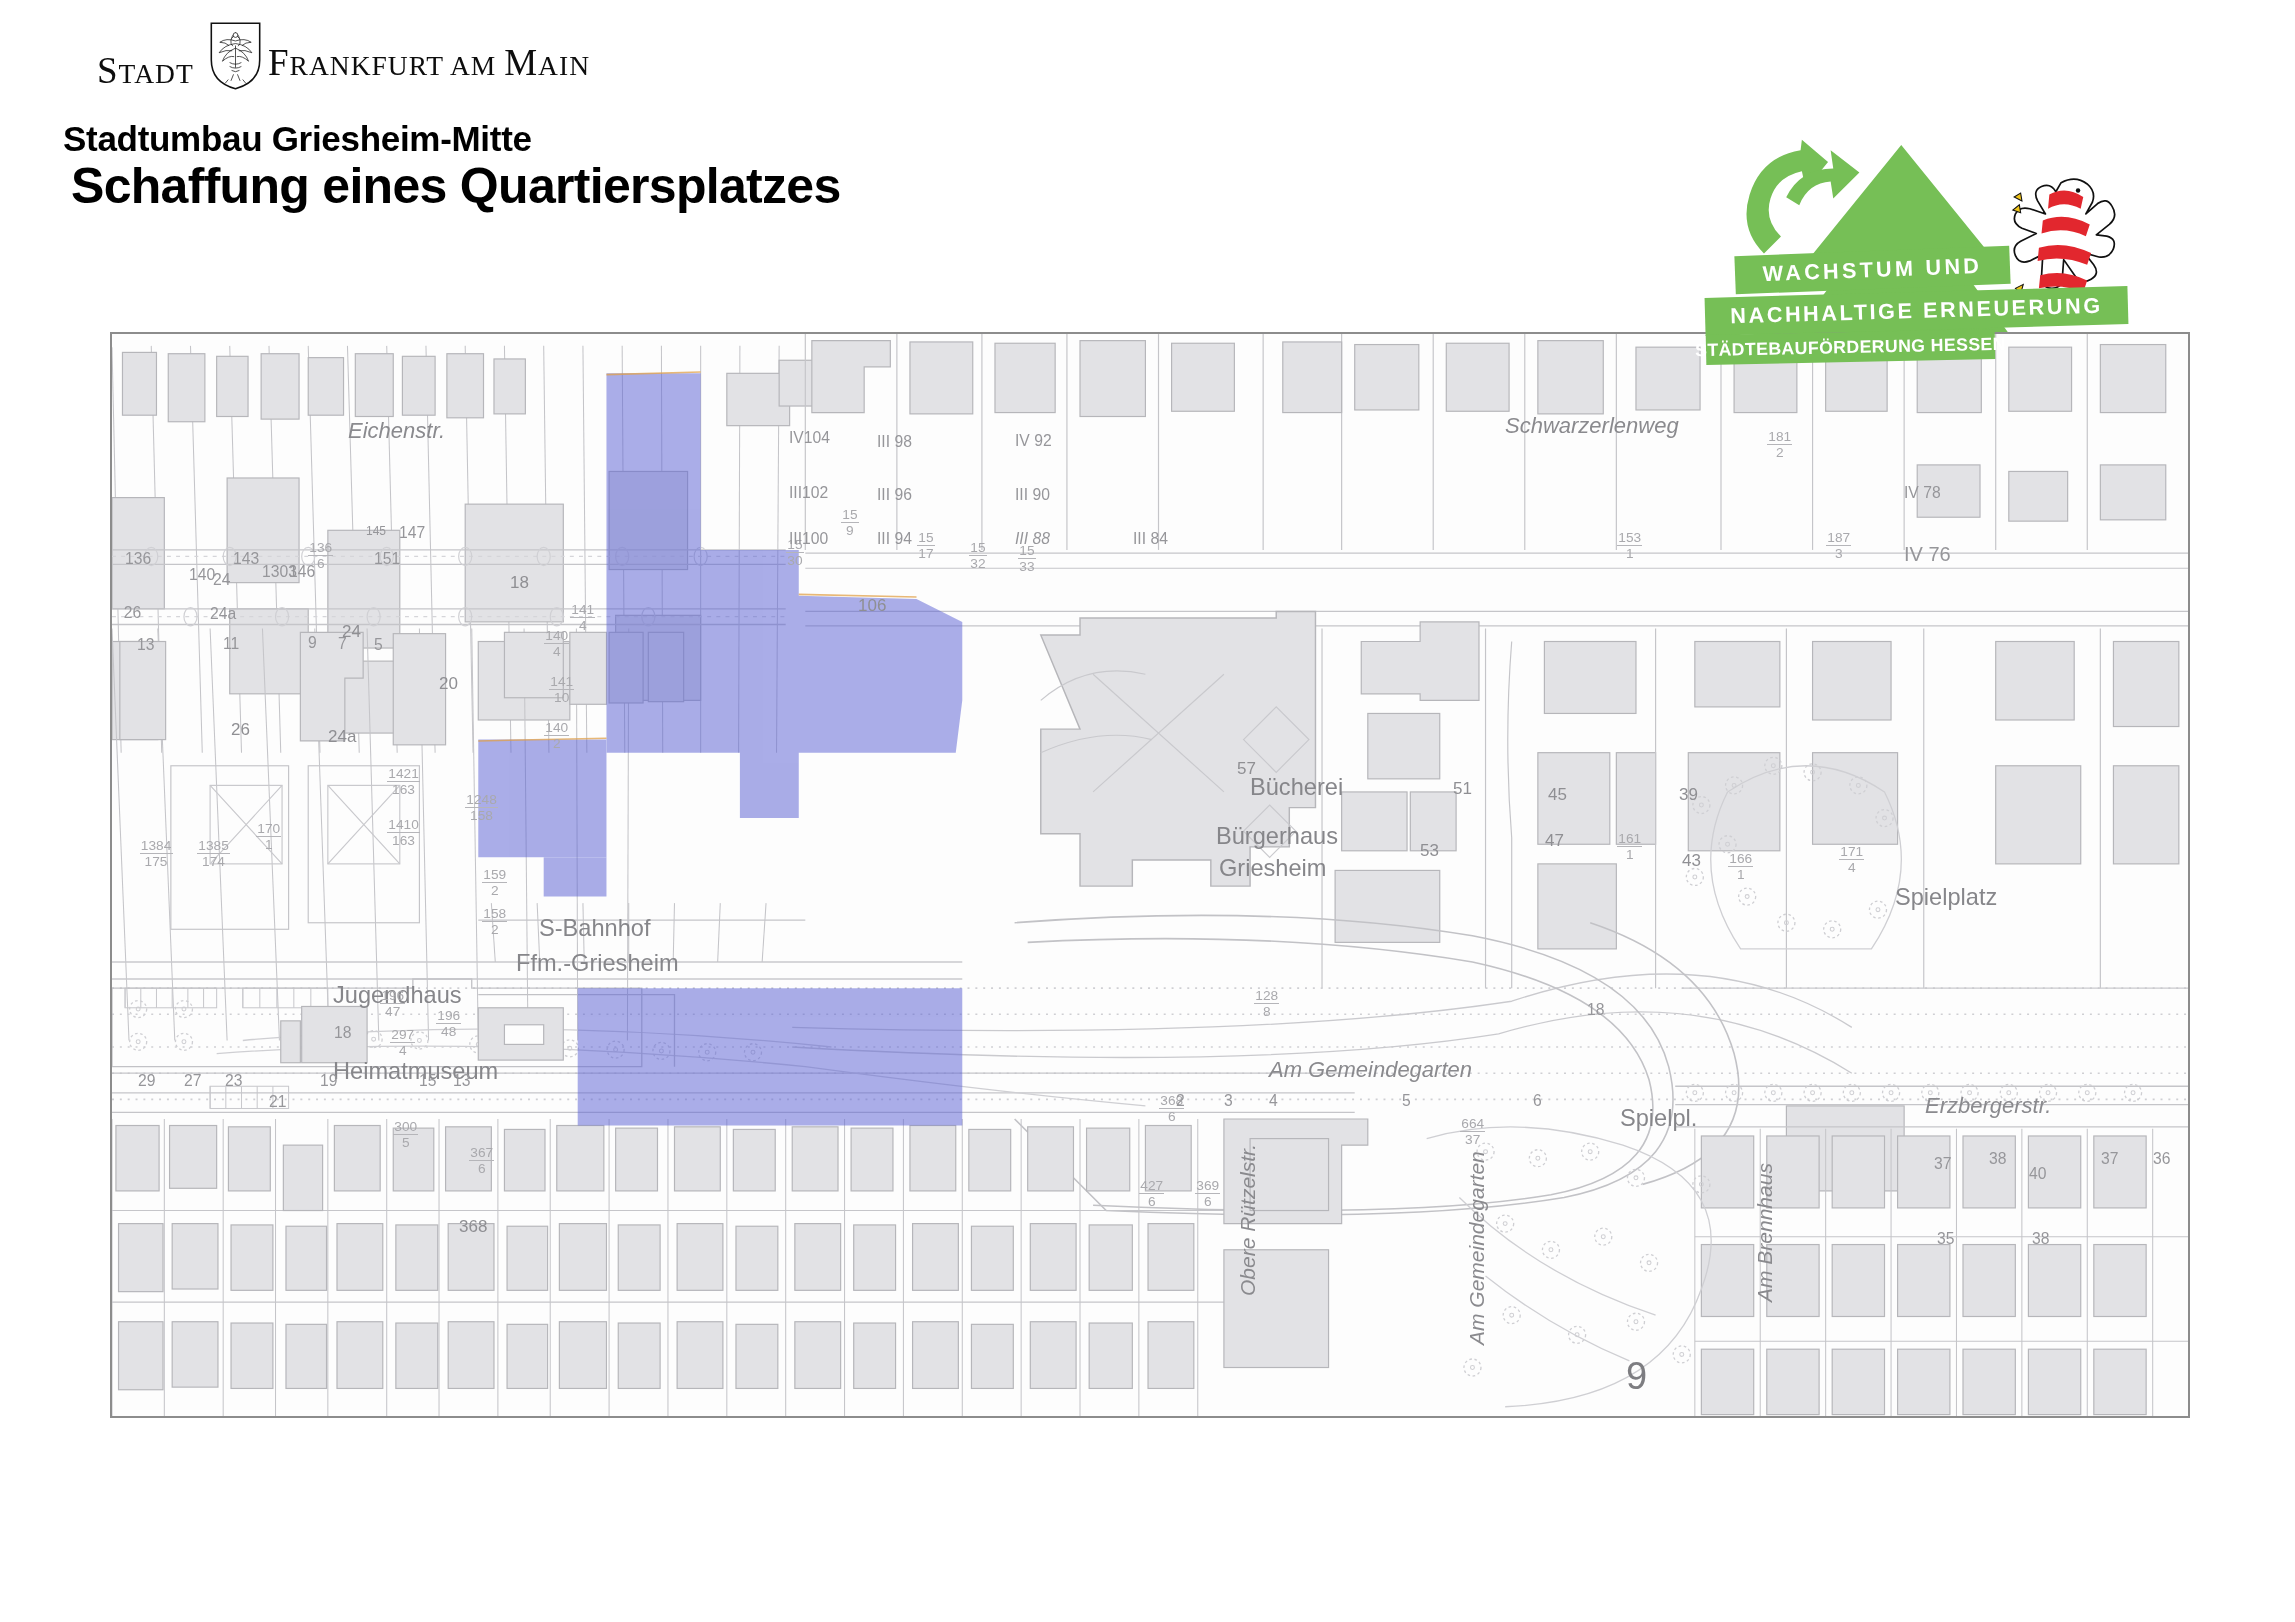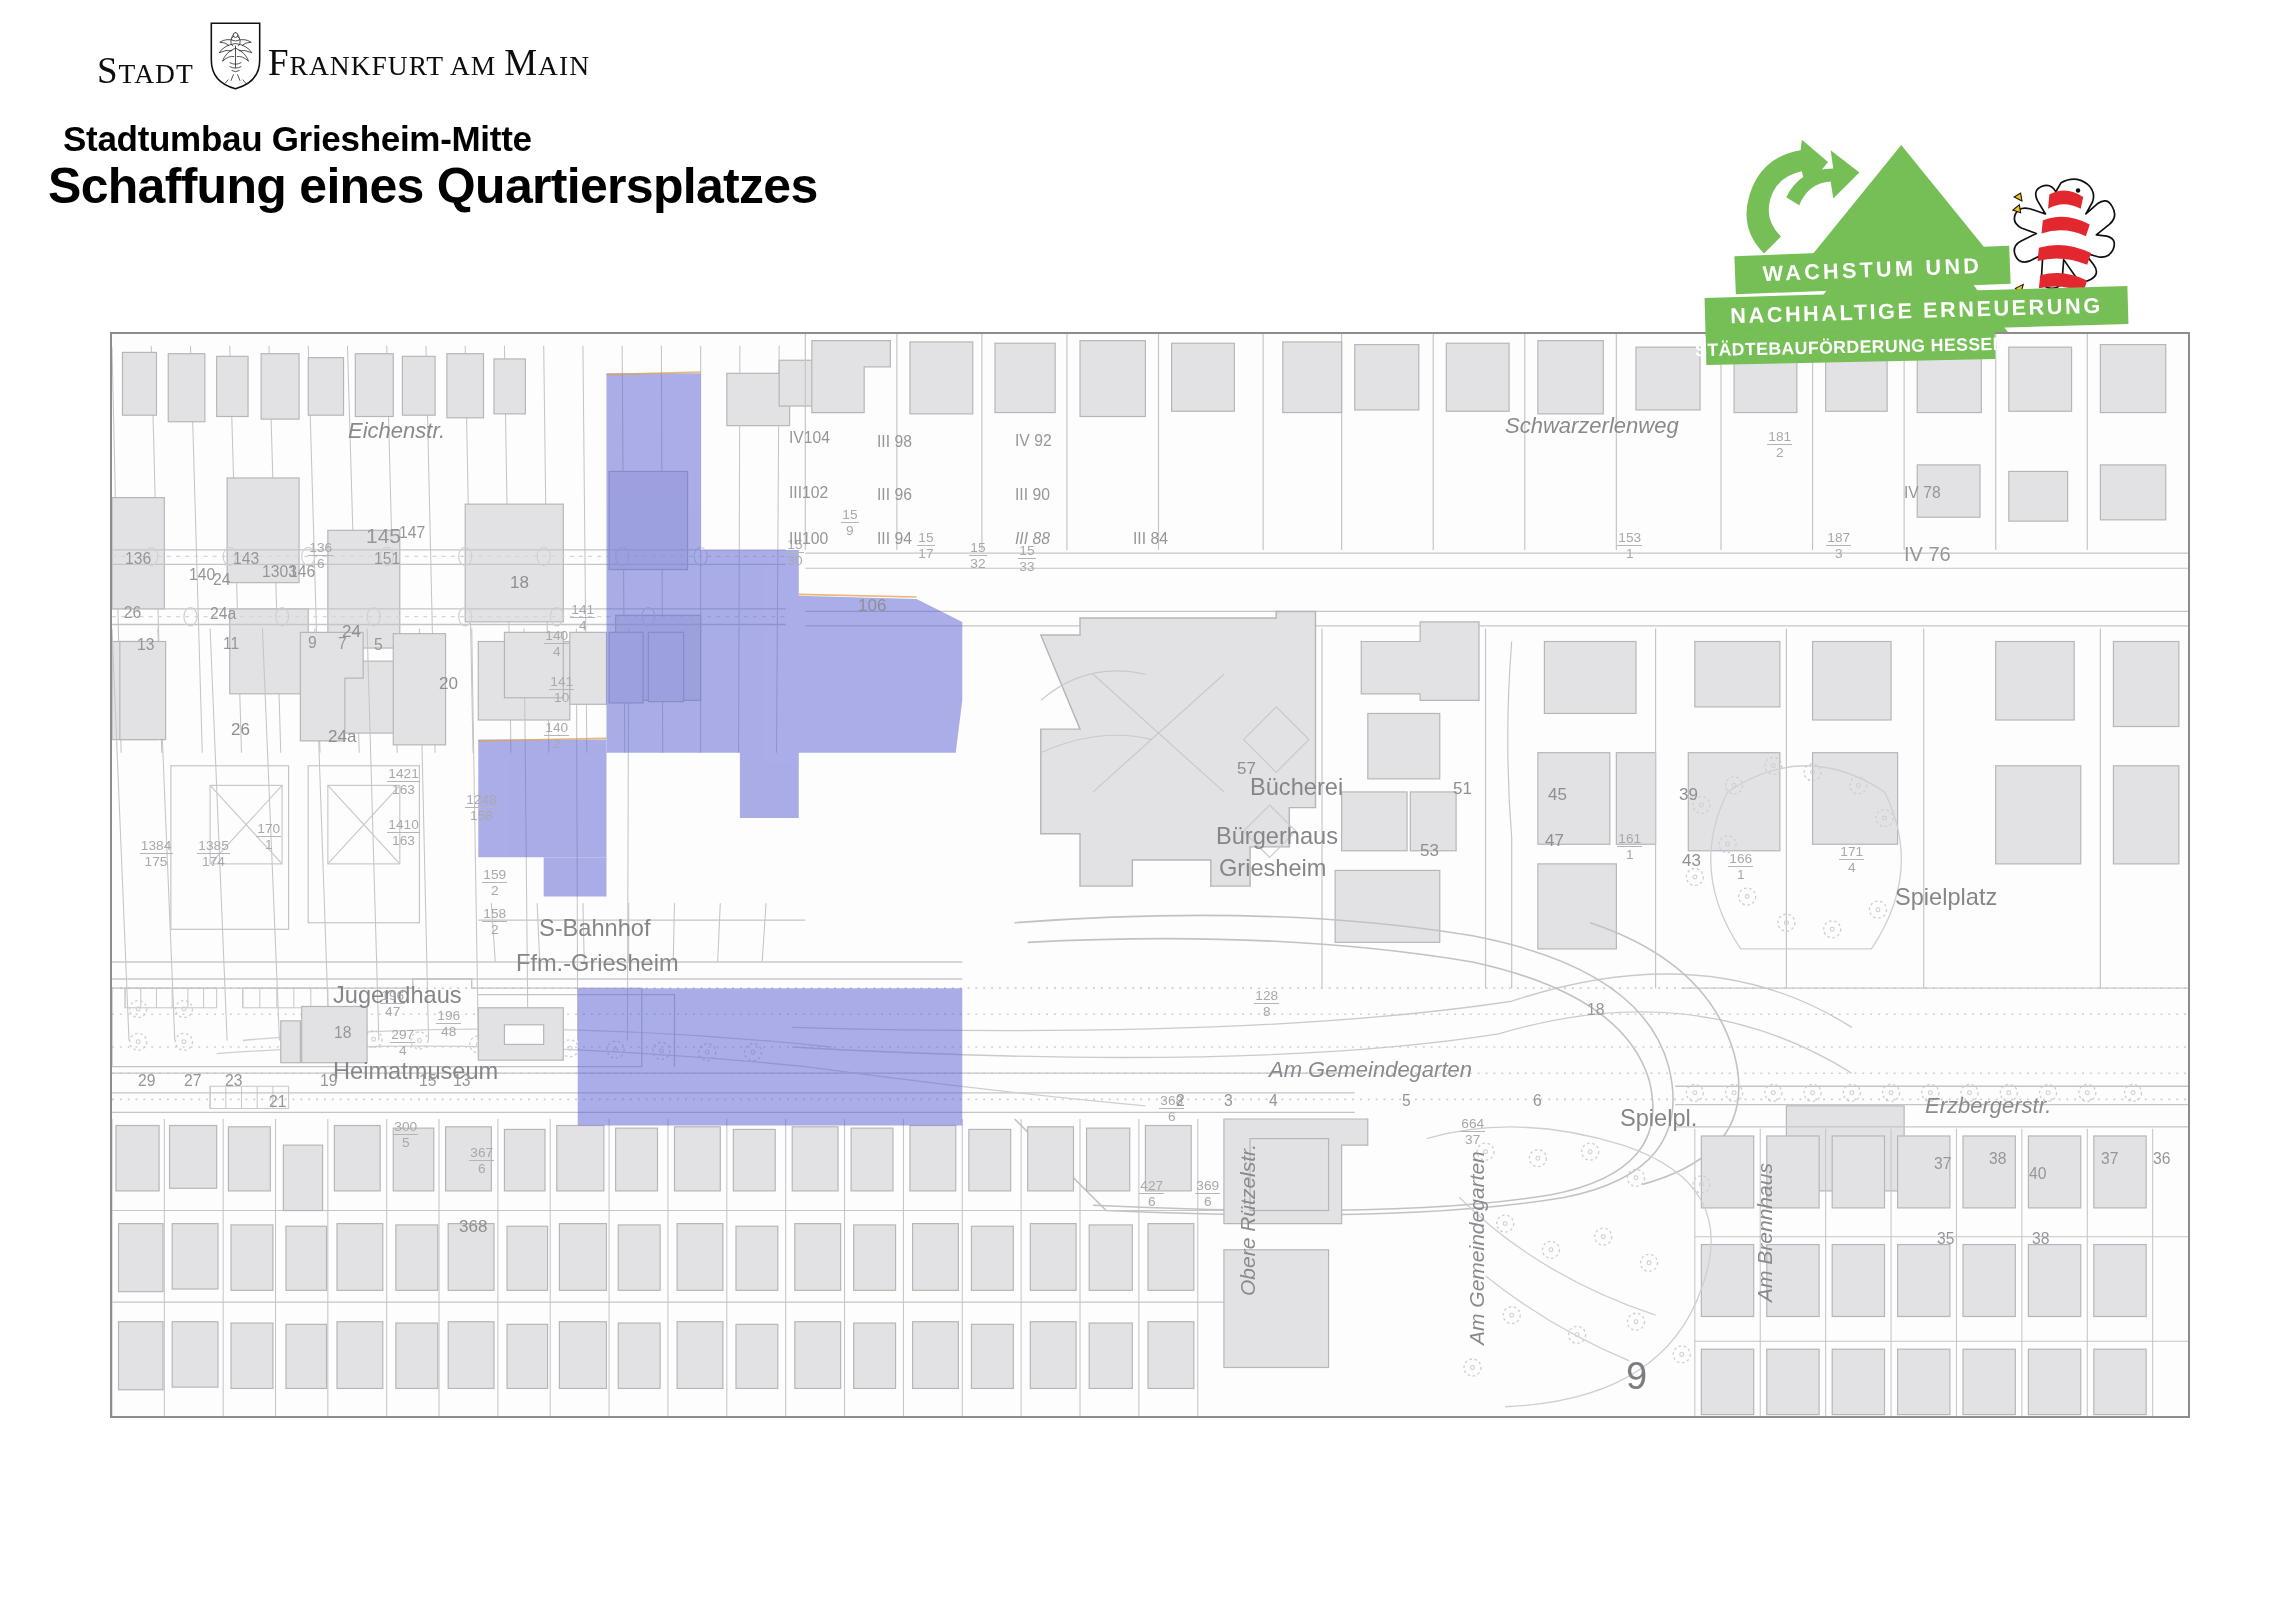--- a/index.html
+++ b/index.html
@@ -35,21 +35,21 @@
   #city-logo .ct .sm  { font-size: 27.5px; }
   #ct-left  { left: 0px; margin-top: 8px; }
   #ct-right { left: 171px; }
 
   #subtitle {
     position: absolute; left: 63px; top: 119px;
     font-size: 35px; font-weight: bold; color: #000;
     letter-spacing: -0.3px; white-space: nowrap;
   }
   #maintitle {
-    position: absolute; left: 48px; top: 157px;
+    position: absolute; left: 71px; top: 157px;
     font-size: 50px; font-weight: bold; color: #000;
     letter-spacing: -0.7px; white-space: nowrap;
   }
 
   
   #green-badge { position: absolute; left: 1701px; top: 111px; width: 458px; height: 268px; }
   .gb-svg { position: absolute; left: 0; top: 0; }
   .gb-bar {
     position: absolute; background: #76bf56; color: #fff;
     font-weight: 700; white-space: nowrap; display: flex;
@@ -727,21 +727,21 @@
         <div class="parcel" style="left: 1348px; top: 782px;"><span class="num">664</span><span class="den">37</span></div>
         <div class="parcel" style="left: 1047px; top: 759px;"><span class="num">368</span><span class="den">6</span></div>
         <div class="parcel" style="left: 1027px; top: 844px;"><span class="num">427</span><span class="den">6</span></div>
         <div class="parcel" style="left: 1083px; top: 844px;"><span class="num">369</span><span class="den">6</span></div>
       </div>
     <div id="housenum-layer">
         <div class="parcel" style="left: 13px; top: 216px; font-size: 15.7px; color: rgb(150, 150, 154);">136</div>
         <div class="parcel" style="left: 101px; top: 237px; font-size: 15.7px; color: rgb(150, 150, 154);">24</div>
         <div class="parcel" style="left: 98px; top: 271px; font-size: 15.7px; color: rgb(150, 150, 154);">24a</div>
         <div class="parcel" style="left: 11.8px; top: 270px; font-size: 15.7px; color: rgb(150, 150, 154);">26</div>
-        <div class="parcel" style="left: 254px; top: 190px; font-size: 21px; color: rgb(150, 150, 154);">145</div>
+        <div class="parcel" style="left: 254px; top: 190px; font-size: 12px; color: rgb(150, 150, 154);">145</div>
         <div class="parcel" style="left: 287px; top: 190px; font-size: 15.7px; color: rgb(150, 150, 154);">147</div>
         <div class="parcel" style="left: 262px; top: 216px; font-size: 15.7px; color: rgb(150, 150, 154);">151</div>
         <div class="parcel" style="left: 150px; top: 229px; font-size: 15.7px; color: rgb(150, 150, 154);">1303</div>
         <div class="parcel" style="left: 177px; top: 229px; font-size: 15.7px; color: rgb(150, 150, 154);">146</div>
         <div class="parcel" style="left: 121px; top: 216px; font-size: 15.7px; color: rgb(150, 150, 154);">143</div>
         <div class="parcel" style="left: 77px; top: 232px; font-size: 15.7px; color: rgb(150, 150, 154);">140</div>
         <div class="parcel" style="left: 25px; top: 302px; font-size: 15.7px; color: rgb(150, 150, 154);">13</div>
         <div class="parcel" style="left: 111px; top: 301px; font-size: 15.7px; color: rgb(150, 150, 154);">11</div>
         <div class="parcel" style="left: 196px; top: 300px; font-size: 15.7px; color: rgb(150, 150, 154);">9</div>
         <div class="parcel" style="left: 226px; top: 301px; font-size: 15.7px; color: rgb(150, 150, 154);">7</div>

